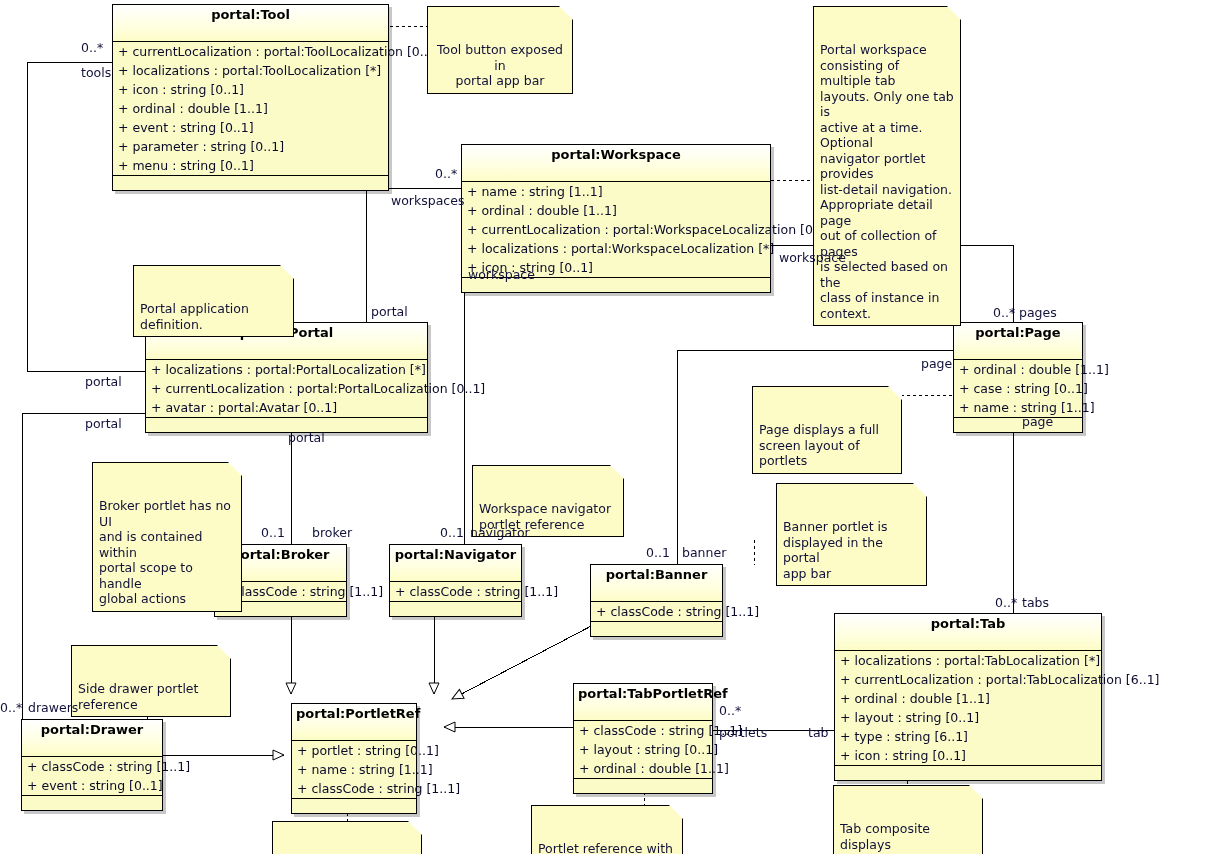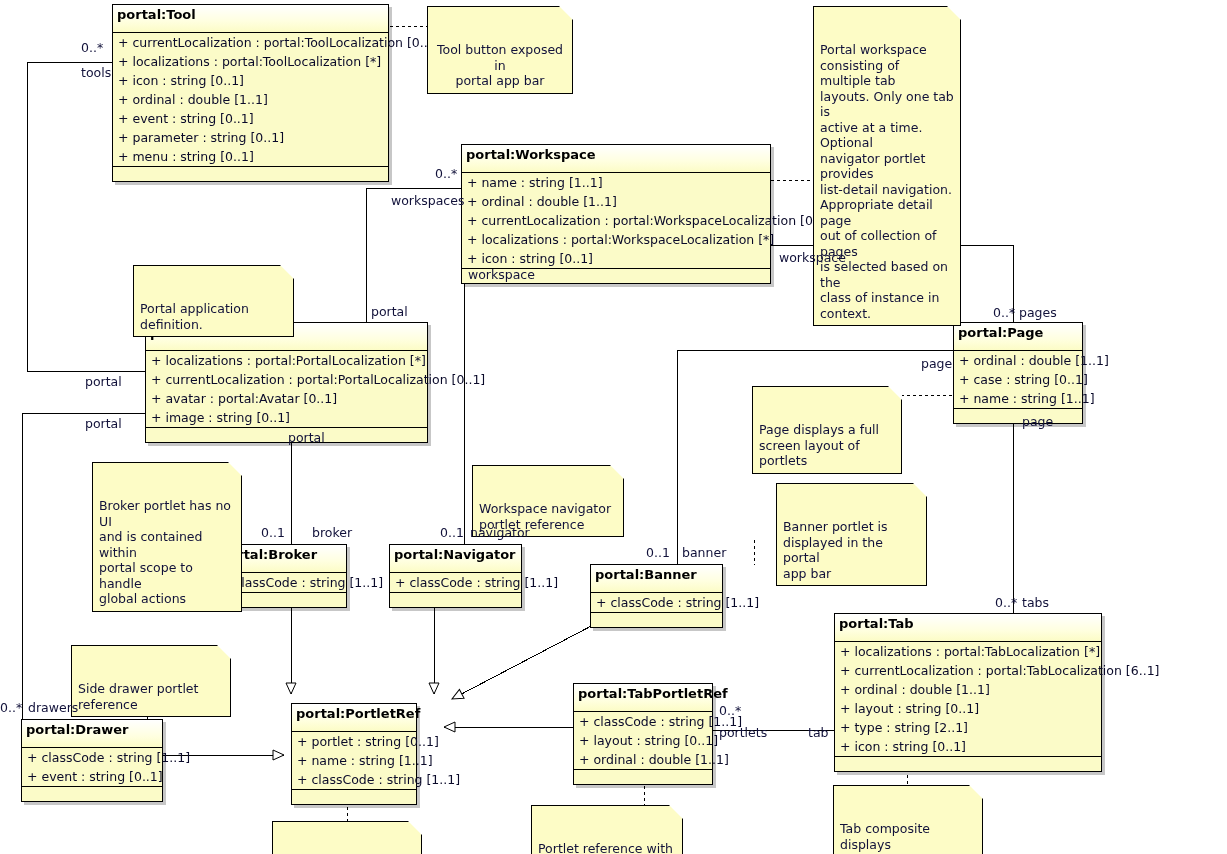--- a/index.html
+++ b/index.html
@@ -6,21 +6,21 @@
   #canvas{position:relative;width:1227px;height:854px;overflow:hidden;
           font-family:"DejaVu Sans","Liberation Sans",sans-serif;
           background:#ffffff;}
   svg.edges{position:absolute;left:0;top:0;width:1227px;height:854px;pointer-events:none;}
 
   
   .uml-class{position:absolute;box-sizing:border-box;
              border:1px solid #000;background:#feffd9;
              box-shadow:3px 3px 0 rgba(0,0,0,.22);}
   .uml-class .cls-title{font-weight:bold;font-size:13px;color:#000;
-             text-align:left;padding:2px 4px 10px 4px;border-bottom:1px solid #000;
+             text-align:center;padding:2px 4px 19px 4px;border-bottom:1px solid #000;
              background:#ffffe6;line-height:15px;white-space:nowrap;}
   .uml-class .cls-attrs{border-bottom:1px solid #000;background:#fbfbc8;}
   .uml-class .attr{font-size:12.5px;color:#0a0a2a;padding:1px 4px 1px 5px;
              line-height:17px;white-space:nowrap;}
   .uml-class .cls-ops{height:14px;background:#fbfbc8;}
 
   
   .uml-class .cls-title{background:linear-gradient(#ffffff 0%,#ffffe0 60%,#fcfcc6 100%);}
 
   
@@ -129,21 +129,20 @@
     </div>
     <div class="cls-ops"></div>
   </div>
 
   <div class="uml-class" style="left:145px;top:322px;width:283px;">
     <div class="cls-title">portal:Portal</div>
     <div class="cls-attrs">
       <div class="attr">+ localizations : portal:PortalLocalization [*]</div>
       <div class="attr">+ currentLocalization : portal:PortalLocalization [0..1]</div>
       <div class="attr">+ avatar : portal:Avatar [0..1]</div>
-      <div class="attr">+ image : string [0..1]</div>
     </div>
     <div class="cls-ops"></div>
   </div>
 
   <div class="uml-class" style="left:953px;top:322px;width:130px;">
     <div class="cls-title">portal:Page</div>
     <div class="cls-attrs">
       <div class="attr">+ ordinal : double [1..1]</div>
       <div class="attr">+ case : string [0..1]</div>
       <div class="attr">+ name : string [1..1]</div>
@@ -175,21 +174,21 @@
     <div class="cls-ops"></div>
   </div>
 
   <div class="uml-class" style="left:834px;top:613px;width:268px;">
     <div class="cls-title">portal:Tab</div>
     <div class="cls-attrs">
       <div class="attr">+ localizations : portal:TabLocalization [*]</div>
       <div class="attr">+ currentLocalization : portal:TabLocalization [6..1]</div>
       <div class="attr">+ ordinal : double [1..1]</div>
       <div class="attr">+ layout : string [0..1]</div>
-      <div class="attr">+ type : string [2..1]</div>
+      <div class="attr">+ type : string [6..1]</div>
       <div class="attr">+ icon : string [0..1]</div>
     </div>
     <div class="cls-ops"></div>
   </div>
 
   <div class="uml-class" style="left:21px;top:719px;width:142px;">
     <div class="cls-title">portal:Drawer</div>
     <div class="cls-attrs">
       <div class="attr">+ classCode : string [1..1]</div>
       <div class="attr">+ event : string [0..1]</div>

